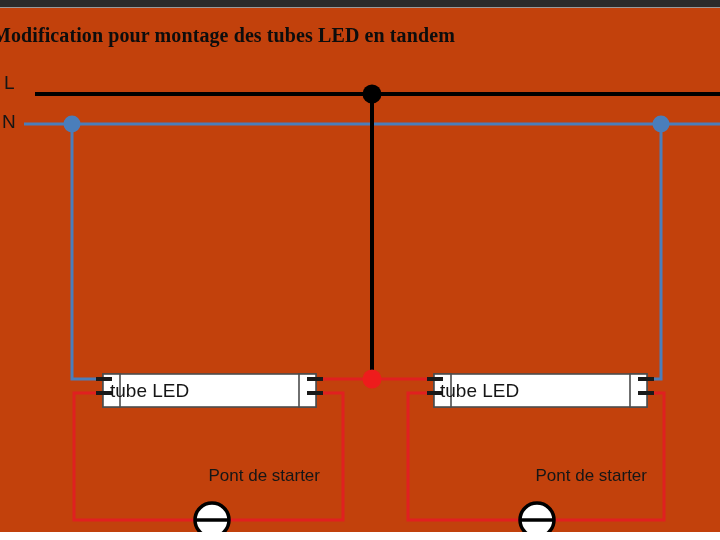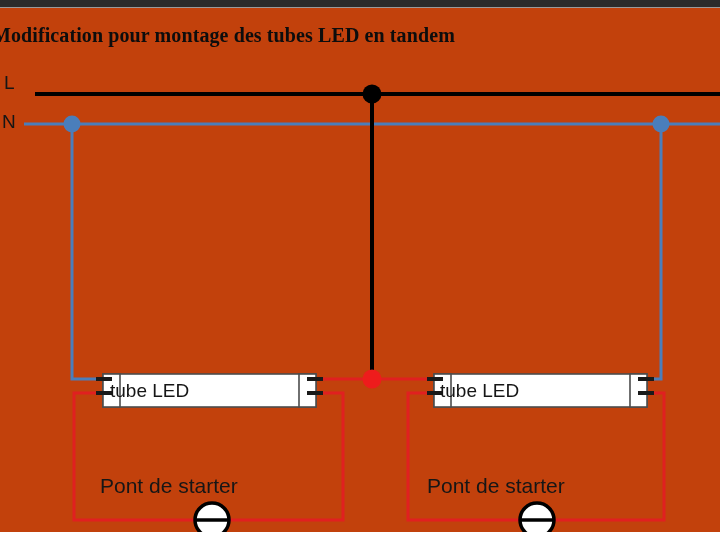--- a/index.html
+++ b/index.html
@@ -45,25 +45,24 @@
   #label-n { left: 2px; top: 111px; }
 
   .tube-label {
     position: absolute;
     font-size: 19px;
     color: #161616;
     width: 200px;
   }
   .starter-label {
     position: absolute;
-    font-size: 21px;
+    font-size: 17px;
     color: #161616;
-    text-align: left;
+    text-align: right;
     width: 220px;
-    margin-top: 8px;
   }
   svg { position: absolute; left: 0; top: 0; }
 </style>
 </head>
 <body>
 
 <div id="page">
 
   <div id="topbar"></div>
 

